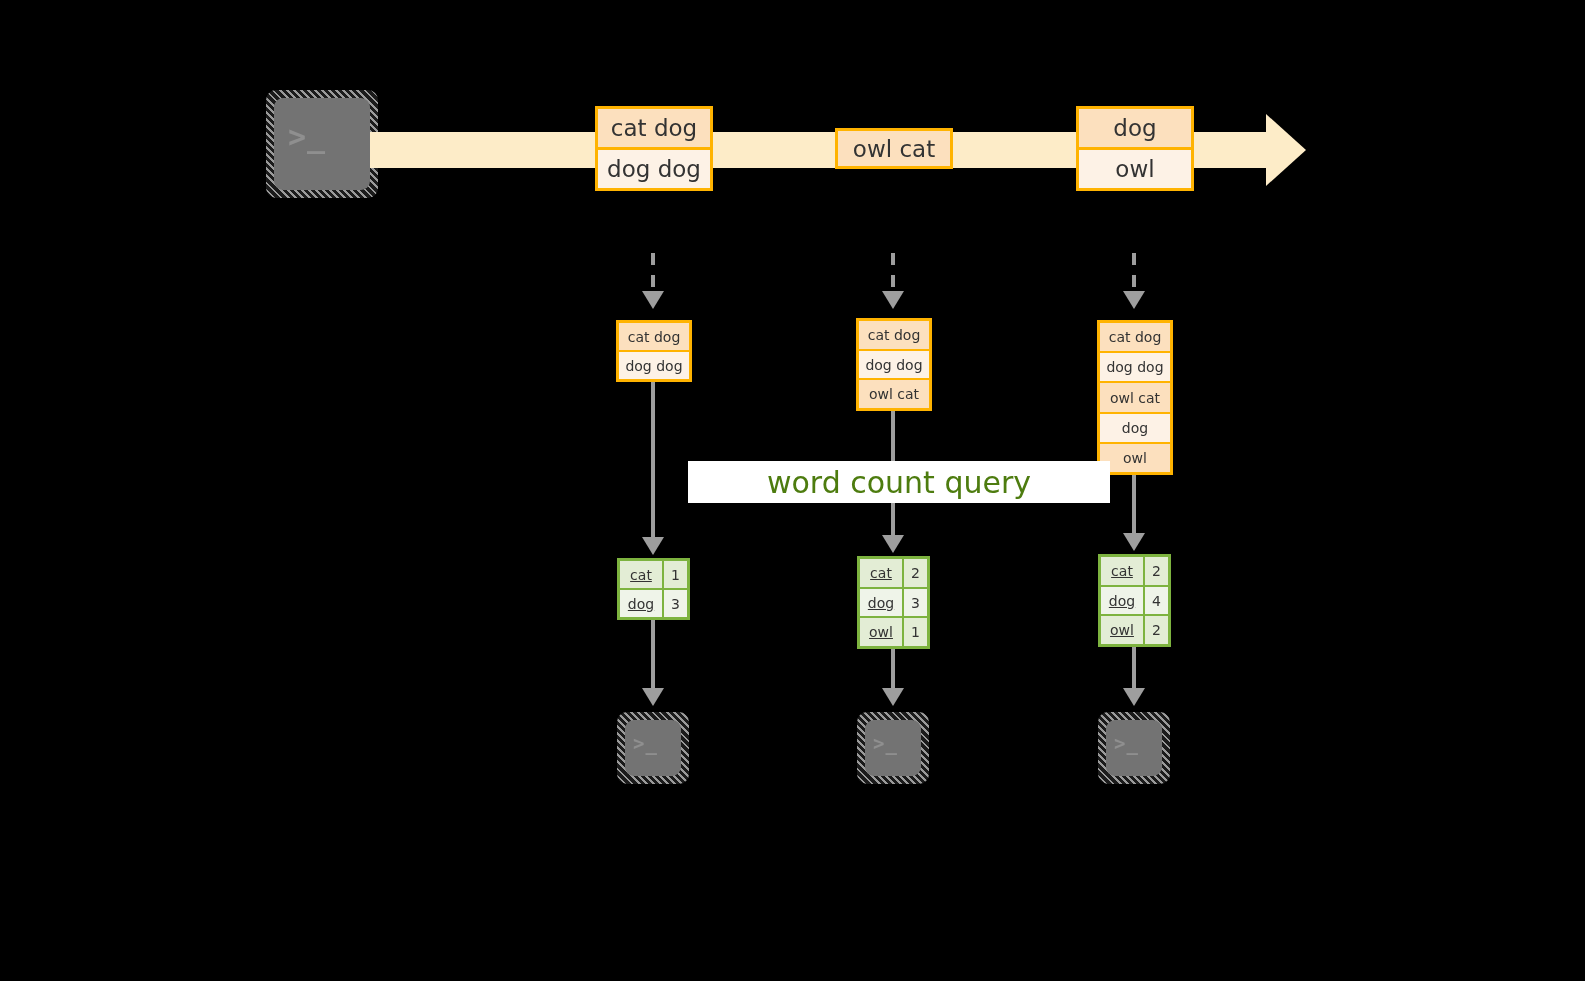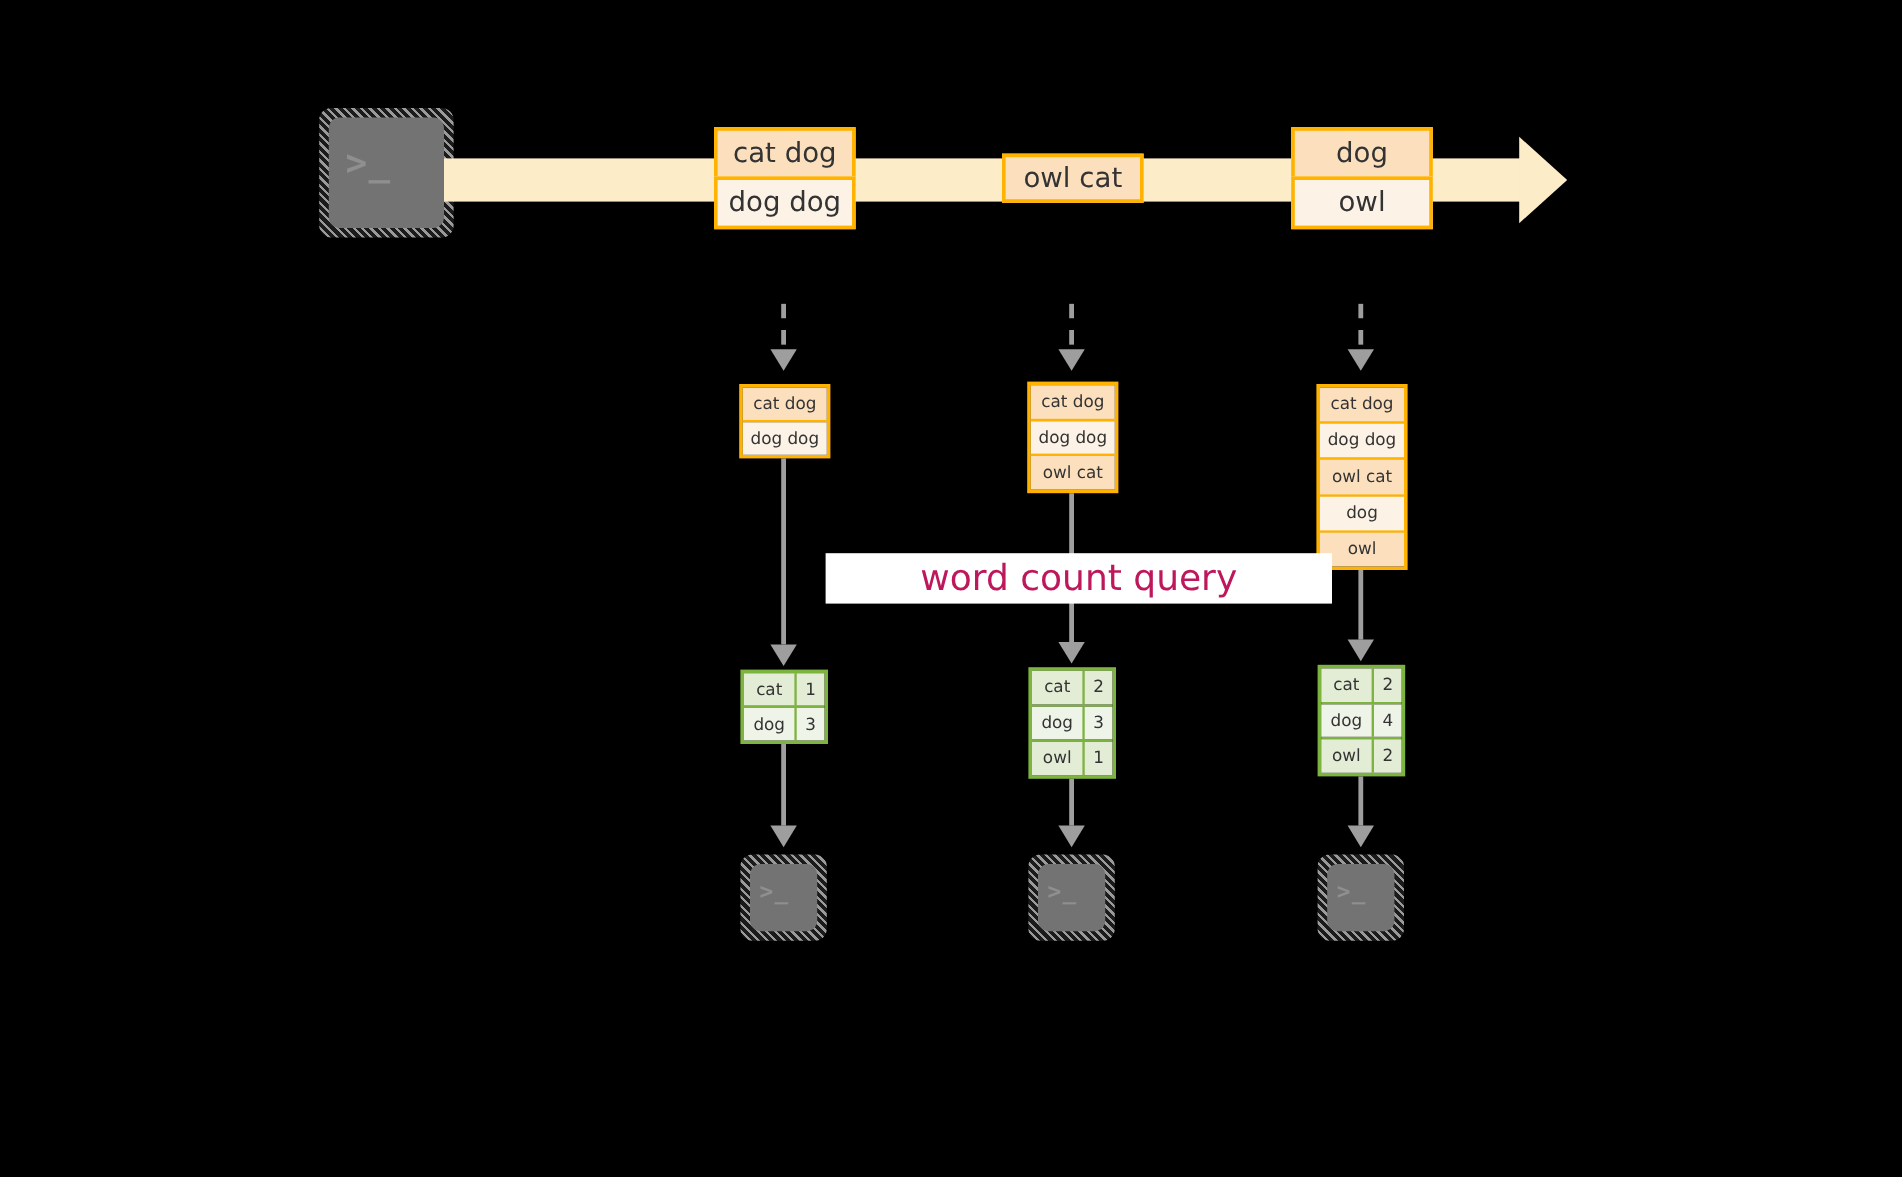--- a/index.html
+++ b/index.html
@@ -86,21 +86,21 @@
     flex:1 1 auto;
     display:flex;
     border-bottom:2px solid #7DB33F;
   }
   .gtable .grow:last-child { border-bottom:none; }
   .gtable .gc {
     display:flex; align-items:center; justify-content:center;
     color:#333; white-space:nowrap;
     background:#E3EDD5;
   }
-  .gtable .gc.key { flex:0 0 44px; border-right:2px solid #7DB33F; }
+  .gtable .gc.key { flex:0 0 44px; border-right:2px solid #7DB33F;text-decoration:underline; }
   .gtable .gc.val { flex:1 1 auto; }
   .gtable .grow.alt .gc { background:#EFF4E9; }
 
   
   .vline {
     position:absolute;
     width:4px;
     background:#9E9E9E;
   }
   .vline.dashed {
@@ -114,21 +114,21 @@
     width:0; height:0;
     border-left:11px solid transparent;
     border-right:11px solid transparent;
     border-top:18px solid #9E9E9E;
   }
 
   
   .qlabel {
     position:absolute;
     background:#FFFFFF;
-    color:#be185d;
+    color:#4d7c0f;
     display:flex; align-items:center; justify-content:center;
     white-space:nowrap;
   }
 </style>
 </head>
 <body>
 
 <div id="stage">
 
   <div class="term" style="left:266px; top:90px; width:112px; height:108px;">

